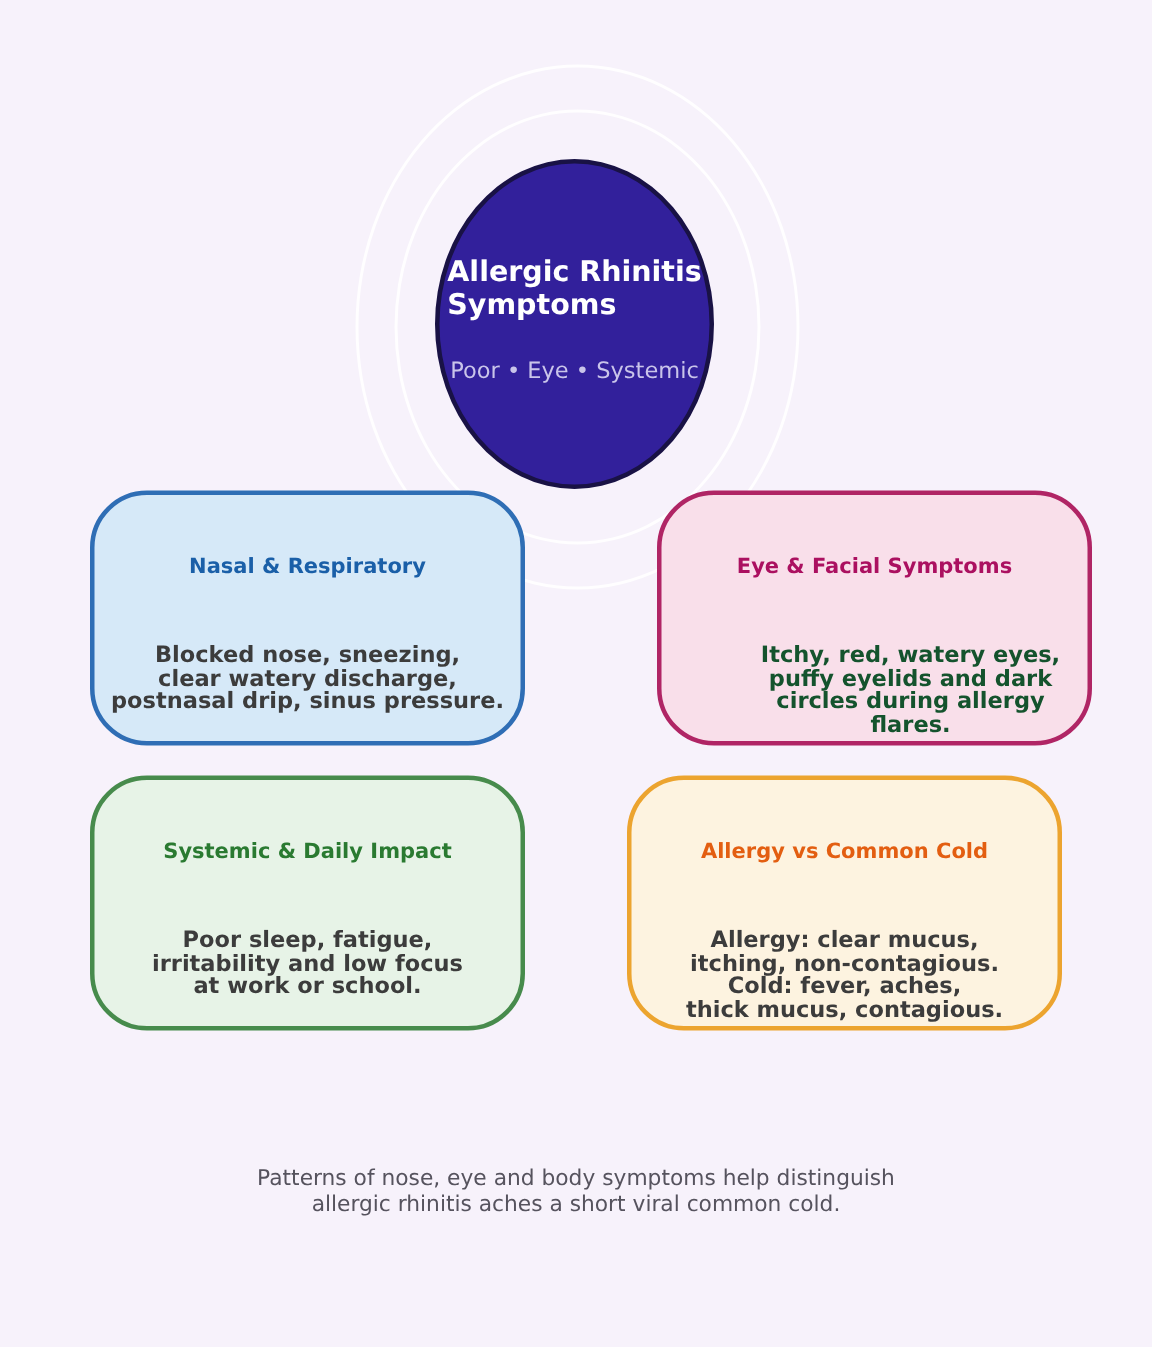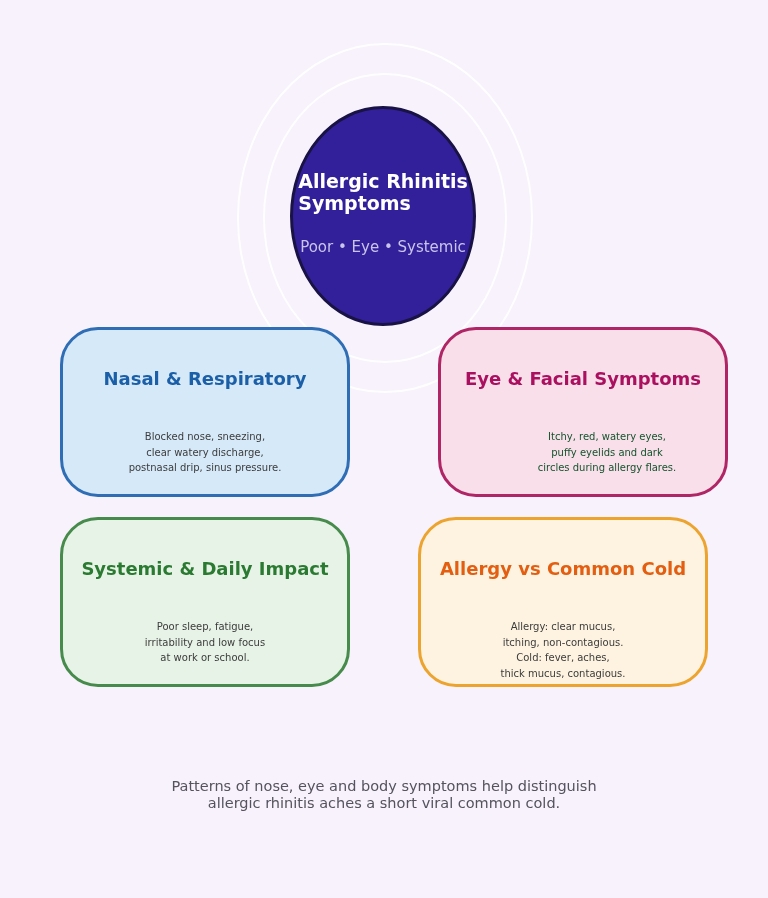--- a/index.html
+++ b/index.html
@@ -57,28 +57,29 @@
     border-radius: 38px;
     text-align: center;
   }
   .card-1 { left: 60px;  top: 327px; }
   .card-2 { left: 438px; top: 327px; }
   .card-3 { left: 60px;  top: 517px; }
   .card-4 { left: 418px; top: 517px; }
   .card-title {
     margin-top: 38px;
     font-weight: bold;
-    font-size: 18px;
+    font-size: 14px;
     line-height: 21px;
   }
   .card-body {
     margin-top: 40px;
-    font-size: 10px;
+    font-size: 15px;
     line-height: 15.5px;
     white-space: pre-line;
+    font-weight: bold;
   }
 
   .caption {
     position: absolute;
     left: 0; top: 778px;
     width: 768px;
     text-align: center;
     font-size: 14.5px;
     line-height: 17px;
     white-space: pre-line;

